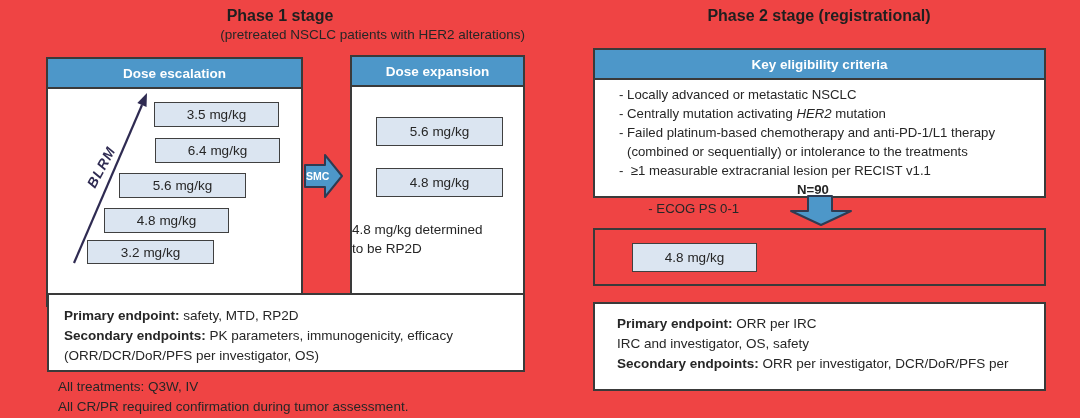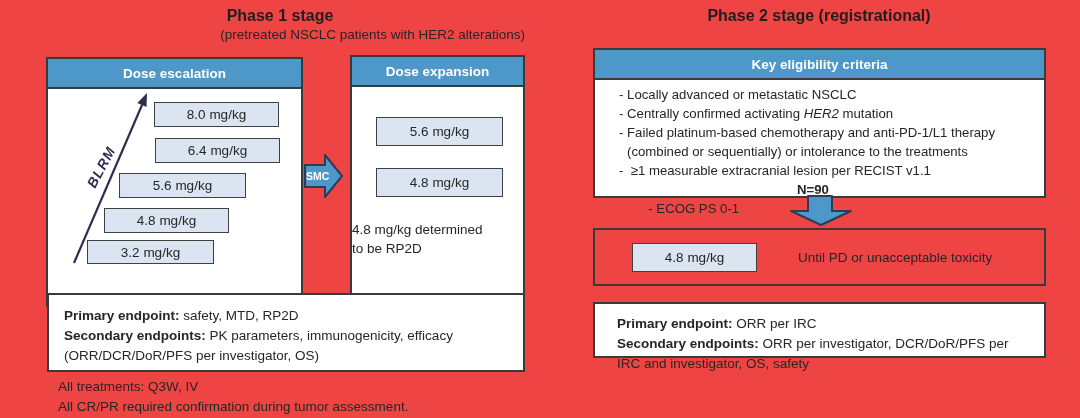--- a/index.html
+++ b/index.html
@@ -50,21 +50,21 @@
 
   .treat-box { position:absolute; left:593px; top:228px; width:453px; height:58px; border:2px solid var(--border,#3a3a3a); box-sizing:border-box; }
   .treat-dose { left:37px; top:13px; width:125px; height:29px; }
   .treat-text { position:absolute; left:203px; top:0; height:100%; display:flex; align-items:center; font-size:13.5px; }
 
   .ep-box {
     position:absolute; border:2px solid var(--border,#3a3a3a); box-sizing:border-box;
     font-size:13.5px; line-height:20px; background:#fff;
   }
   .ep-left  { left:47px;  top:293px; width:478px; height:79px; padding:11px 10px 0 15px; }
-  .ep-right { left:593px; top:302px; width:453px; height:56px; padding:10px 0 0 22px; }
+  .ep-right { left:593px; top:302px; width:453px; height:89px; padding:10px 0 0 22px; }
 
   .footnotes { position:absolute; left:58px; top:377px; font-size:13.5px; line-height:19.5px; }
   .arrow-shape { fill:var(--accent,#4d97c9); stroke:var(--arrow_outline,#2f3b52); stroke-width:2; stroke-linejoin:round; }
   .smc-text { fill:#ffffff; font-weight:bold; font-size:10.5px; font-family:"Liberation Sans",sans-serif; }
   .esc-line { stroke:var(--arrow_navy,#2f2b52); stroke-width:2.2; }
   .esc-head { fill:var(--arrow_navy,#2f2b52); }
 </style>
 </head>
 <body>
 
@@ -73,21 +73,21 @@
   <div class="title p1-title">Phase 1 stage</div>
   <div class="subtitle">(pretreated NSCLC patients with HER2 alterations)</div>
 
   <div class="panel esc-panel">
     <div class="panel-header">Dose escalation</div>
     <svg class="esc-arrow-svg" viewBox="0 0 253 221">
       <line class="esc-line" x1="26" y1="204" x2="94" y2="46"></line>
       <polygon class="esc-head" points="99,34 98.5,48 89.3,44"></polygon>
     </svg>
     <div class="blrm">BLRM</div>
-    <div class="dose-box" style="left:106px;top:43px;width:125px">8.0 mg/kg</div>
+    <div class="dose-box" style="left:106px;top:43px;width:125px">3.5 mg/kg</div>
     <div class="dose-box" style="left:107px;top:79px;width:125px">6.4 mg/kg</div>
     <div class="dose-box" style="left:71px;top:114px;width:127px">5.6 mg/kg</div>
     <div class="dose-box" style="left:56px;top:149px;width:125px">4.8 mg/kg</div>
     <div class="dose-box" style="left:39px;top:181px;width:127px;height:24px">3.2 mg/kg</div>
   </div>
 
   <svg class="smc-arrow" viewBox="0 0 40 46">
     <polygon class="arrow-shape" points="1,12 21,12 21,2 38,23 21,44 21,34 1,34"></polygon>
     <text class="smc-text" x="2" y="27">SMC</text>
   </svg>
@@ -112,39 +112,38 @@
     <div>All treatments: Q3W, IV</div>
     <div>All CR/PR required confirmation during tumor assessment.</div>
   </div>
 
   <div class="title p2-title">Phase 2 stage (registrational)</div>
 
   <div class="panel elig-panel">
     <div class="panel-header">Key eligibility criteria</div>
     <div class="elig-body">
       <div class="elig-line">- Locally advanced or metastatic NSCLC</div>
-      <div class="elig-line"><span>- Centrally confirmed activating </span><i>HER2</i><span> mutation</span></div>
+      <div class="elig-line"><span>- Centrally mutation activating </span><i>HER2</i><span> mutation</span></div>
       <div class="elig-line">- Failed platinum-based chemotherapy and anti-PD-1/L1 therapy</div>
       <div class="elig-line elig-indent">(combined or sequentially) or intolerance to the treatments</div>
       <div class="elig-line">-  ≥1 measurable extracranial lesion per RECIST v1.1</div>
       <div class="elig-line elig-last">
         <span>- ECOG PS 0-1</span>
         <span class="n-label">N=90</span>
       </div>
     </div>
   </div>
 
   <svg class="down-arrow" viewBox="0 0 62 32">
     <polygon class="arrow-shape" points="18,1 42,1 42,16 61,16 31,30 1,16 18,16"></polygon>
   </svg>
 
   <div class="treat-box">
     <div class="dose-box treat-dose">4.8 mg/kg</div>
-    <div class="treat-text">Until PD or unacceptable toxicity</div>
   </div>
 
   <div class="ep-box ep-right">
     <div><b>Primary endpoint:</b><span> ORR per IRC</span></div>
+    <div>IRC and investigator, OS, safety</div>
     <div><b>Secondary endpoints:</b><span> ORR per investigator, DCR/DoR/PFS per</span></div>
-    <div>IRC and investigator, OS, safety</div>
   </div>
 
 </div>
 
 </body></html>

